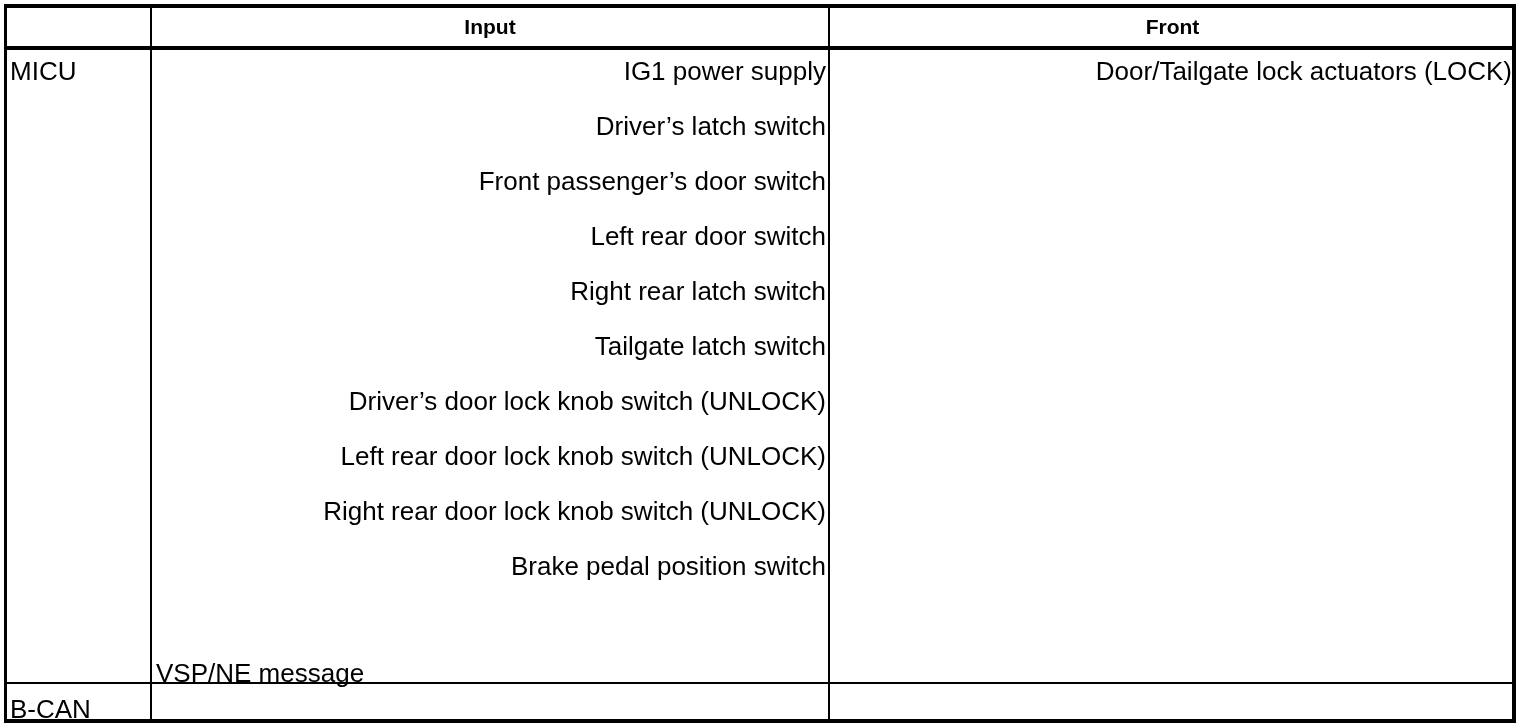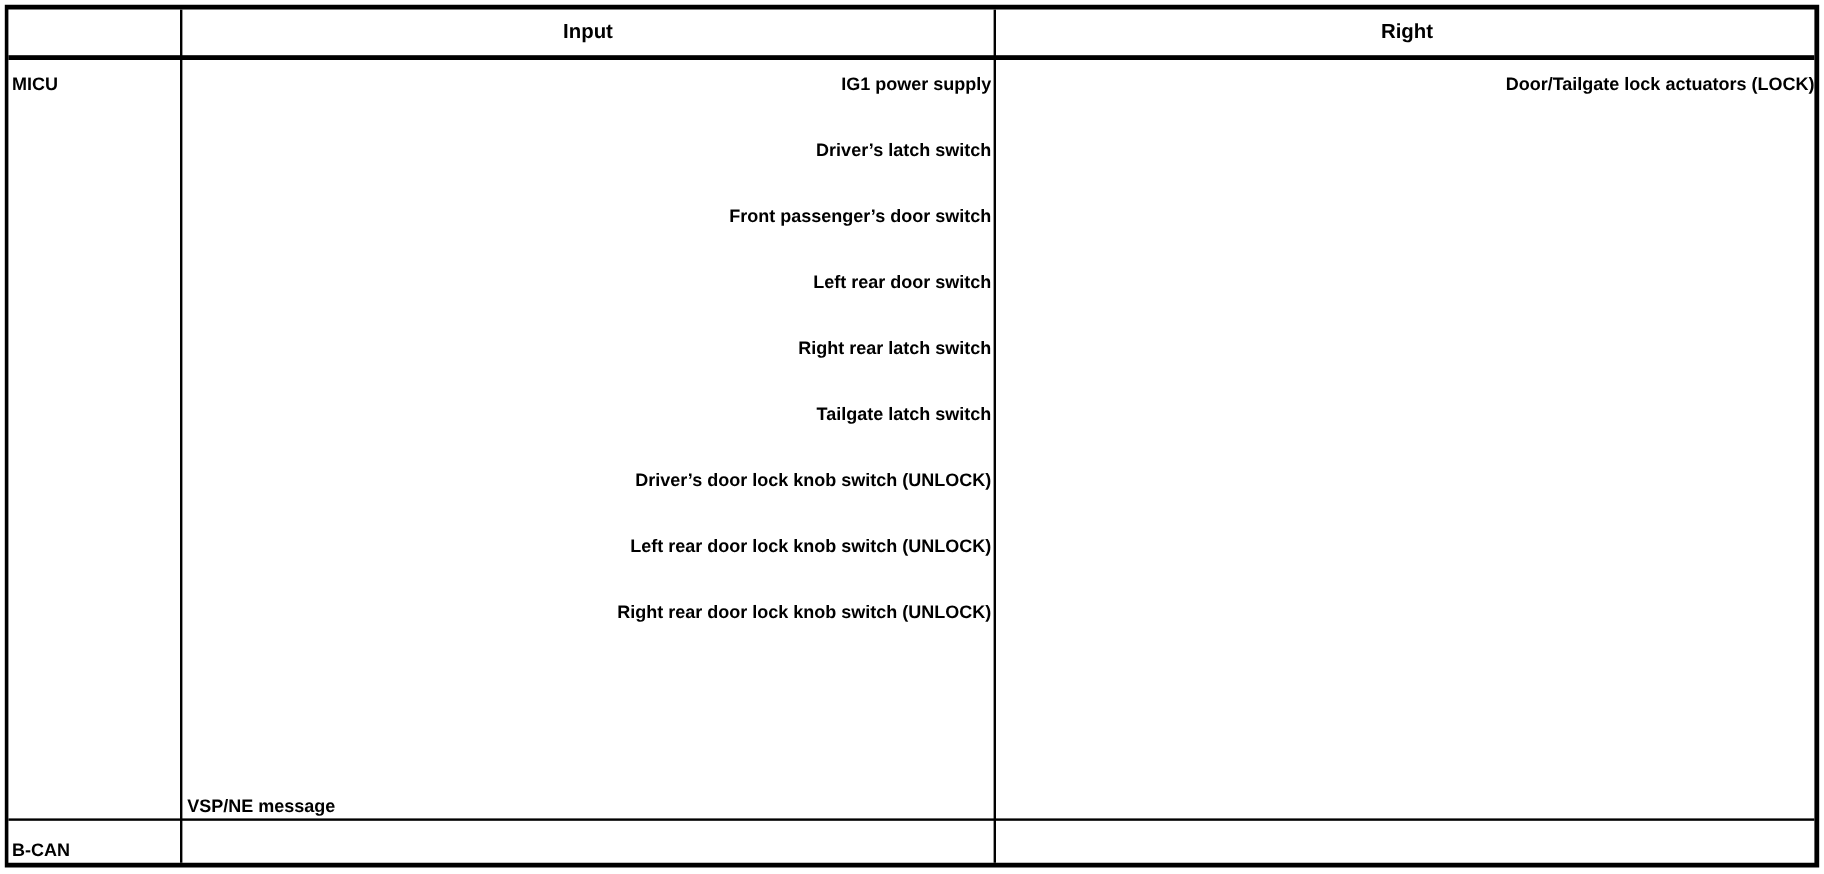--- a/index.html
+++ b/index.html
@@ -65,32 +65,32 @@
     top: 0;
     right: 0;
     height: 38px;
   }
   .header-cell {
     position: absolute;
     top: 0;
     height: 38px;
     line-height: 38px;
     text-align: center;
-    font-size: 17px;
+    font-size: 21px;
     font-weight: bold;
     letter-spacing: 0px;
   }
   .header-input  { left: 145px; width: 676px; }
   .header-output { left: 823px; width: 685px; }
 
   
   .cell {
     position: absolute;
-    font-size: 15px;
-    font-weight: bold;
+    font-size: 26px;
+    font-weight: normal;
     line-height: 26px;
     white-space: nowrap;
   }
 
   .cell-module-micu  { left: 3px;   top: 42px;  width: 138px; }
   .cell-input-micu   { left: 149px; top: 42px;  width: 670px; }
   .cell-output-micu  { left: 827px; top: 42px;  width: 678px; }
 
   .cell-module-bcan  { left: 3px;   top: 680px; width: 138px; }
   .cell-input-bcan   { left: 149px; top: 644px; width: 670px; }
@@ -121,38 +121,39 @@
   <div class="table-frame">
 
     <div class="vline vline-1"></div>
     <div class="vline vline-2"></div>
 
     <div class="hline hline-header"></div>
     <div class="hline hline-bcan"></div>
 
     <div class="header-row">
       <div class="header-cell header-input">Input</div>
-      <div class="header-cell header-output">Right</div>
+      <div class="header-cell header-output">Front</div>
     </div>
 
     <div class="cell cell-module-micu">
       <div class="single-line">MICU</div>
     </div>
 
     <div class="cell cell-input-micu">
       <ul class="item-list">
         <li>IG1 power supply</li>
         <li>Driver’s latch switch</li>
         <li>Front passenger’s door switch</li>
         <li>Left rear door switch</li>
         <li>Right rear latch switch</li>
         <li>Tailgate latch switch</li>
         <li>Driver’s door lock knob switch (UNLOCK)</li>
         <li>Left rear door lock knob switch (UNLOCK)</li>
         <li>Right rear door lock knob switch (UNLOCK)</li>
+        <li>Brake pedal position switch</li>
       </ul>
     </div>
 
     <div class="cell cell-output-micu">
       <ul class="item-list">
         <li>Door/Tailgate lock actuators (LOCK)</li>
       </ul>
     </div>
 
     <div class="cell cell-module-bcan">

